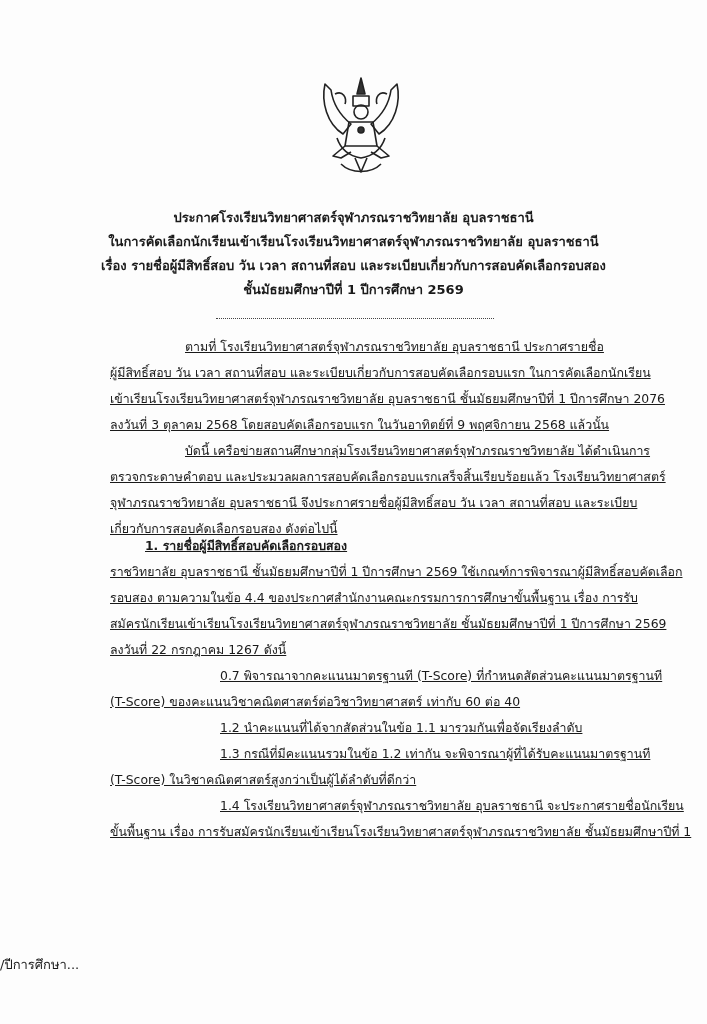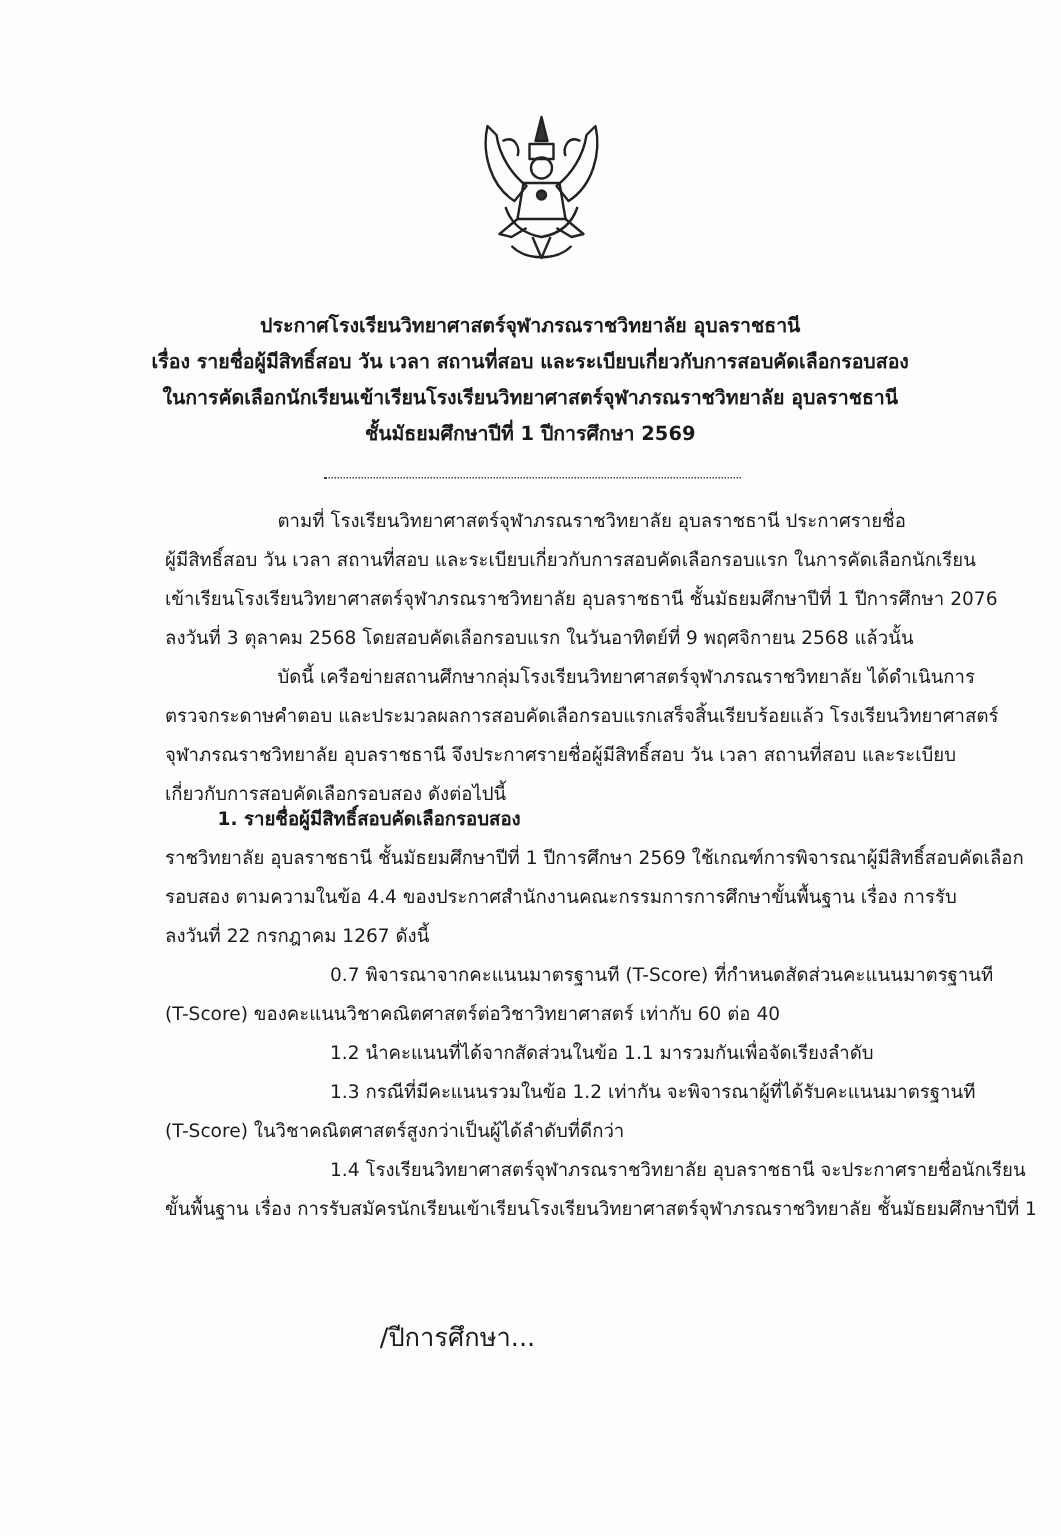--- a/index.html
+++ b/index.html
@@ -6,26 +6,26 @@
   body {
     width: 707px; height: 1024px; background: #ffffff; overflow: hidden;
     font-family: "DejaVu Sans", "Liberation Sans", sans-serif;
     color: #1a1a1a; position: relative;
   }
   .page { position: absolute; left: 0; top: 0; width: 707px; height: 1024px; background: #fdfdfd; }
   .emblem { position: absolute; left: 315px; top: 72px; width: 92px; height: 112px; }
   .title-block { position: absolute; left: 0; top: 206px; width: 707px; text-align: center; font-weight: bold; font-size: 13px; line-height: 24px; }
   .title-block div { white-space: nowrap; }
   .divider { position: absolute; left: 216px; top: 318px; width: 278px; border-top: 1.5px dotted #444; }
-  .para { position: absolute; left: 110px; width: 505px; font-size: 12.4px; line-height: 26px; white-space: nowrap; }
+  .para { position: absolute; left: 110px; width: 505px; font-size: 12.4px; line-height: 26px; white-space: nowrap; text-decoration: underline; }
   .line { height: 26px; overflow: visible; }
   .indent1 { padding-left: 75px; }
   .indent2 { padding-left: 110px; }
   .heading { font-weight: bold; }
-  .footer-note { position: absolute; left: 0; top: 877px; width: 610px; text-align: center; font-size: 17px; }
+  .footer-note { position: absolute; left: 0; top: 954px; width: 610px; text-align: left; font-size: 13px; }
 </style>
 </head>
 <body>
 
 <div class="page">
 
   <svg class="emblem" viewBox="0 0 92 112">
     <g fill="none" stroke="#222" stroke-width="1.6" stroke-linejoin="round">
       <path d="M46 6 L42 22 L50 22 Z" fill="#333"></path>
       <path d="M38 24 h16 v10 h-16 z"></path>
@@ -39,22 +39,22 @@
       <path d="M22 66 C26 78 34 84 46 86 C58 84 66 78 70 66"></path>
       <path d="M30 74 l-12 10 l8 2 l10 -6"></path>
       <path d="M62 74 l12 10 l-8 2 l-10 -6"></path>
       <path d="M40 86 l6 14 l6 -14"></path>
       <path d="M26 92 C36 102 56 102 66 92"></path>
     </g>
   </svg>
 
   <div class="title-block">
     <div>ประกาศโรงเรียนวิทยาศาสตร์จุฬาภรณราชวิทยาลัย อุบลราชธานี</div>
+    <div>ในการคัดเลือกนักเรียนเข้าเรียนโรงเรียนวิทยาศาสตร์จุฬาภรณราชวิทยาลัย อุบลราชธานี</div>
     <div>เรื่อง รายชื่อผู้มีสิทธิ์สอบ วัน เวลา สถานที่สอบ และระเบียบเกี่ยวกับการสอบคัดเลือกรอบสอง</div>
-    <div>ในการคัดเลือกนักเรียนเข้าเรียนโรงเรียนวิทยาศาสตร์จุฬาภรณราชวิทยาลัย อุบลราชธานี</div>
     <div>ชั้นมัธยมศึกษาปีที่ 1 ปีการศึกษา 2569</div>
   </div>
 
   <div class="divider"></div>
 
   <div class="para" style="top:334px;">
     <div class="line indent1">ตามที่ โรงเรียนวิทยาศาสตร์จุฬาภรณราชวิทยาลัย อุบลราชธานี ประกาศรายชื่อ</div>
     <div class="line">ผู้มีสิทธิ์สอบ วัน เวลา สถานที่สอบ และระเบียบเกี่ยวกับการสอบคัดเลือกรอบแรก ในการคัดเลือกนักเรียน</div>
     <div class="line">เข้าเรียนโรงเรียนวิทยาศาสตร์จุฬาภรณราชวิทยาลัย อุบลราชธานี ชั้นมัธยมศึกษาปีที่ 1 ปีการศึกษา 2076</div>
     <div class="line">ลงวันที่ 3 ตุลาคม 2568 โดยสอบคัดเลือกรอบแรก ในวันอาทิตย์ที่ 9 พฤศจิกายน 2568 แล้วนั้น</div>
@@ -64,20 +64,21 @@
     <div class="line indent1">บัดนี้ เครือข่ายสถานศึกษากลุ่มโรงเรียนวิทยาศาสตร์จุฬาภรณราชวิทยาลัย ได้ดำเนินการ</div>
     <div class="line">ตรวจกระดาษคำตอบ และประมวลผลการสอบคัดเลือกรอบแรกเสร็จสิ้นเรียบร้อยแล้ว  โรงเรียนวิทยาศาสตร์</div>
     <div class="line">จุฬาภรณราชวิทยาลัย อุบลราชธานี จึงประกาศรายชื่อผู้มีสิทธิ์สอบ วัน เวลา สถานที่สอบ และระเบียบ</div>
     <div class="line">เกี่ยวกับการสอบคัดเลือกรอบสอง ดังต่อไปนี้</div>
   </div>
 
   <div class="para" style="top:533px;">
     <div class="line heading" style="padding-left:35px;">1. รายชื่อผู้มีสิทธิ์สอบคัดเลือกรอบสอง</div>
     <div class="line">ราชวิทยาลัย อุบลราชธานี ชั้นมัธยมศึกษาปีที่ 1 ปีการศึกษา 2569  ใช้เกณฑ์การพิจารณาผู้มีสิทธิ์สอบคัดเลือก</div>
     <div class="line">รอบสอง ตามความในข้อ 4.4 ของประกาศสำนักงานคณะกรรมการการศึกษาขั้นพื้นฐาน เรื่อง การรับ</div>
+    <div class="line">สมัครนักเรียนเข้าเรียนโรงเรียนวิทยาศาสตร์จุฬาภรณราชวิทยาลัย ชั้นมัธยมศึกษาปีที่ 1  ปีการศึกษา 2569</div>
     <div class="line">ลงวันที่ 22 กรกฎาคม 1267  ดังนี้</div>
     <div class="line indent2">0.7 พิจารณาจากคะแนนมาตรฐานที (T-Score) ที่กำหนดสัดส่วนคะแนนมาตรฐานที</div>
     <div class="line">(T-Score) ของคะแนนวิชาคณิตศาสตร์ต่อวิชาวิทยาศาสตร์ เท่ากับ 60 ต่อ 40</div>
     <div class="line indent2">1.2 นำคะแนนที่ได้จากสัดส่วนในข้อ 1.1 มารวมกันเพื่อจัดเรียงลำดับ</div>
     <div class="line indent2">1.3 กรณีที่มีคะแนนรวมในข้อ 1.2 เท่ากัน จะพิจารณาผู้ที่ได้รับคะแนนมาตรฐานที</div>
     <div class="line">(T-Score) ในวิชาคณิตศาสตร์สูงกว่าเป็นผู้ได้ลำดับที่ดีกว่า</div>
     <div class="line indent2">1.4 โรงเรียนวิทยาศาสตร์จุฬาภรณราชวิทยาลัย อุบลราชธานี จะประกาศรายชื่อนักเรียน</div>
     <div class="line">ขั้นพื้นฐาน เรื่อง การรับสมัครนักเรียนเข้าเรียนโรงเรียนวิทยาศาสตร์จุฬาภรณราชวิทยาลัย ชั้นมัธยมศึกษาปีที่ 1</div>
   </div>
 

